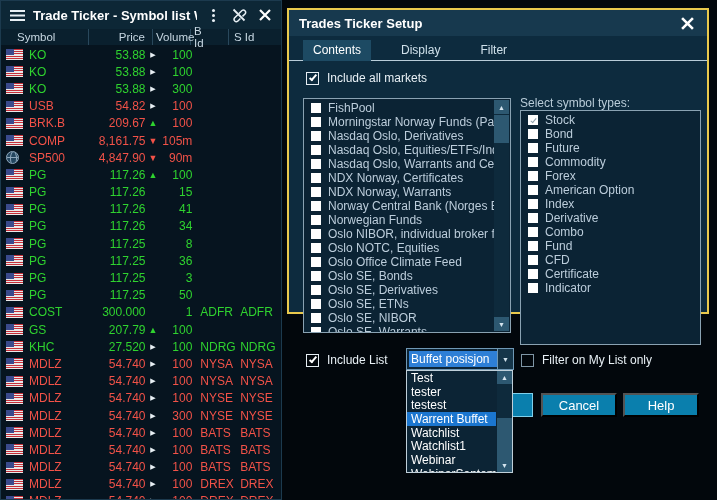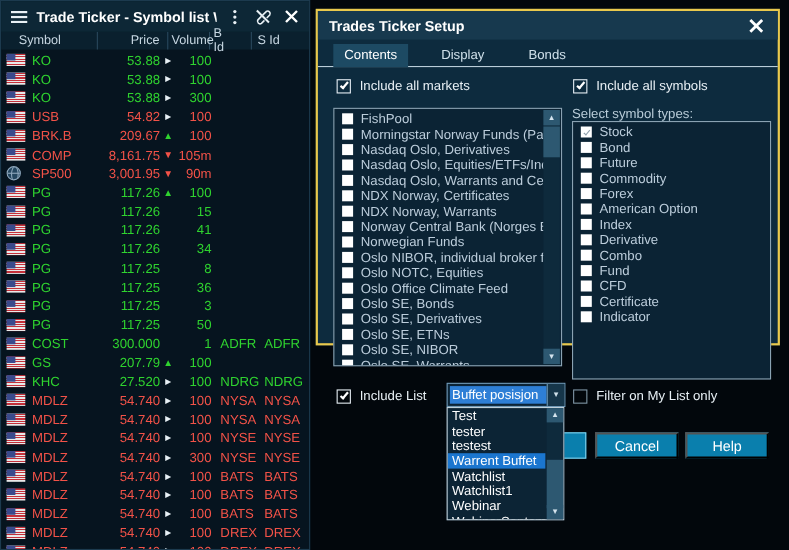--- a/index.html
+++ b/index.html
@@ -210,21 +210,21 @@
           <span class="c-arr arr-b r">▼</span>
           <span class="c-vol r">105m</span>
           <span class="c-bid r"></span>
           <span class="c-sid r"></span>
         </div>
         <div class="row">
           <span class="c-flag">
             <span class="globe"></span>
           </span>
           <span class="c-sym r">SP500</span>
-          <span class="c-price r">3,001.95</span>
+          <span class="c-price r">4,847.90</span>
           <span class="c-arr arr-b r">▼</span>
           <span class="c-vol r">90m</span>
           <span class="c-bid r"></span>
           <span class="c-sid r"></span>
         </div>
         <div class="row">
           <span class="c-flag">
             <span class="usflag"></span>
           </span>
           <span class="c-sym g">PG</span>
@@ -451,34 +451,28 @@
       <span id="dlg-title">Trades Ticker Setup</span>
       <span class="tb-ico">
         <svg width="13" height="13" viewBox="0 0 12 12" stroke="#fff" stroke-width="2.4">
             <path d="M1 1 L11 11 M11 1 L1 11"></path>
           </svg>
       </span>
     </div>
     <div id="dlg-tabs">
       <span class="tab active">Contents</span>
       <span class="tab">Display</span>
-      <span class="tab">Bonds</span>
+      <span class="tab">Filter</span>
     </div>
 
     <div class="cbrow" style="left:17px; top:61px;">
       <span class="dcb on">
           <span class="check"></span>
         </span>
       <span class="lbl">Include all markets</span>
-    </div>
-    <div class="cbrow" style="left:232px; top:61px;">
-      <span class="dcb on">
-          <span class="check"></span>
-        </span>
-      <span class="lbl">Include all symbols</span>
     </div>
 
     <span class="dlg-label" style="left:14px; top:86px;">Select markets:</span>
     <span class="dlg-label" style="left:231px; top:86px;">Select symbol types:</span>
 
     <div class="list" id="market-list" style="left:14px; top:88px; width:208px; height:235px;">
       <div class="items" id="market-items">
           <div class="li">
             <span class="wcb"></span>
             <span>FishPool</span>

